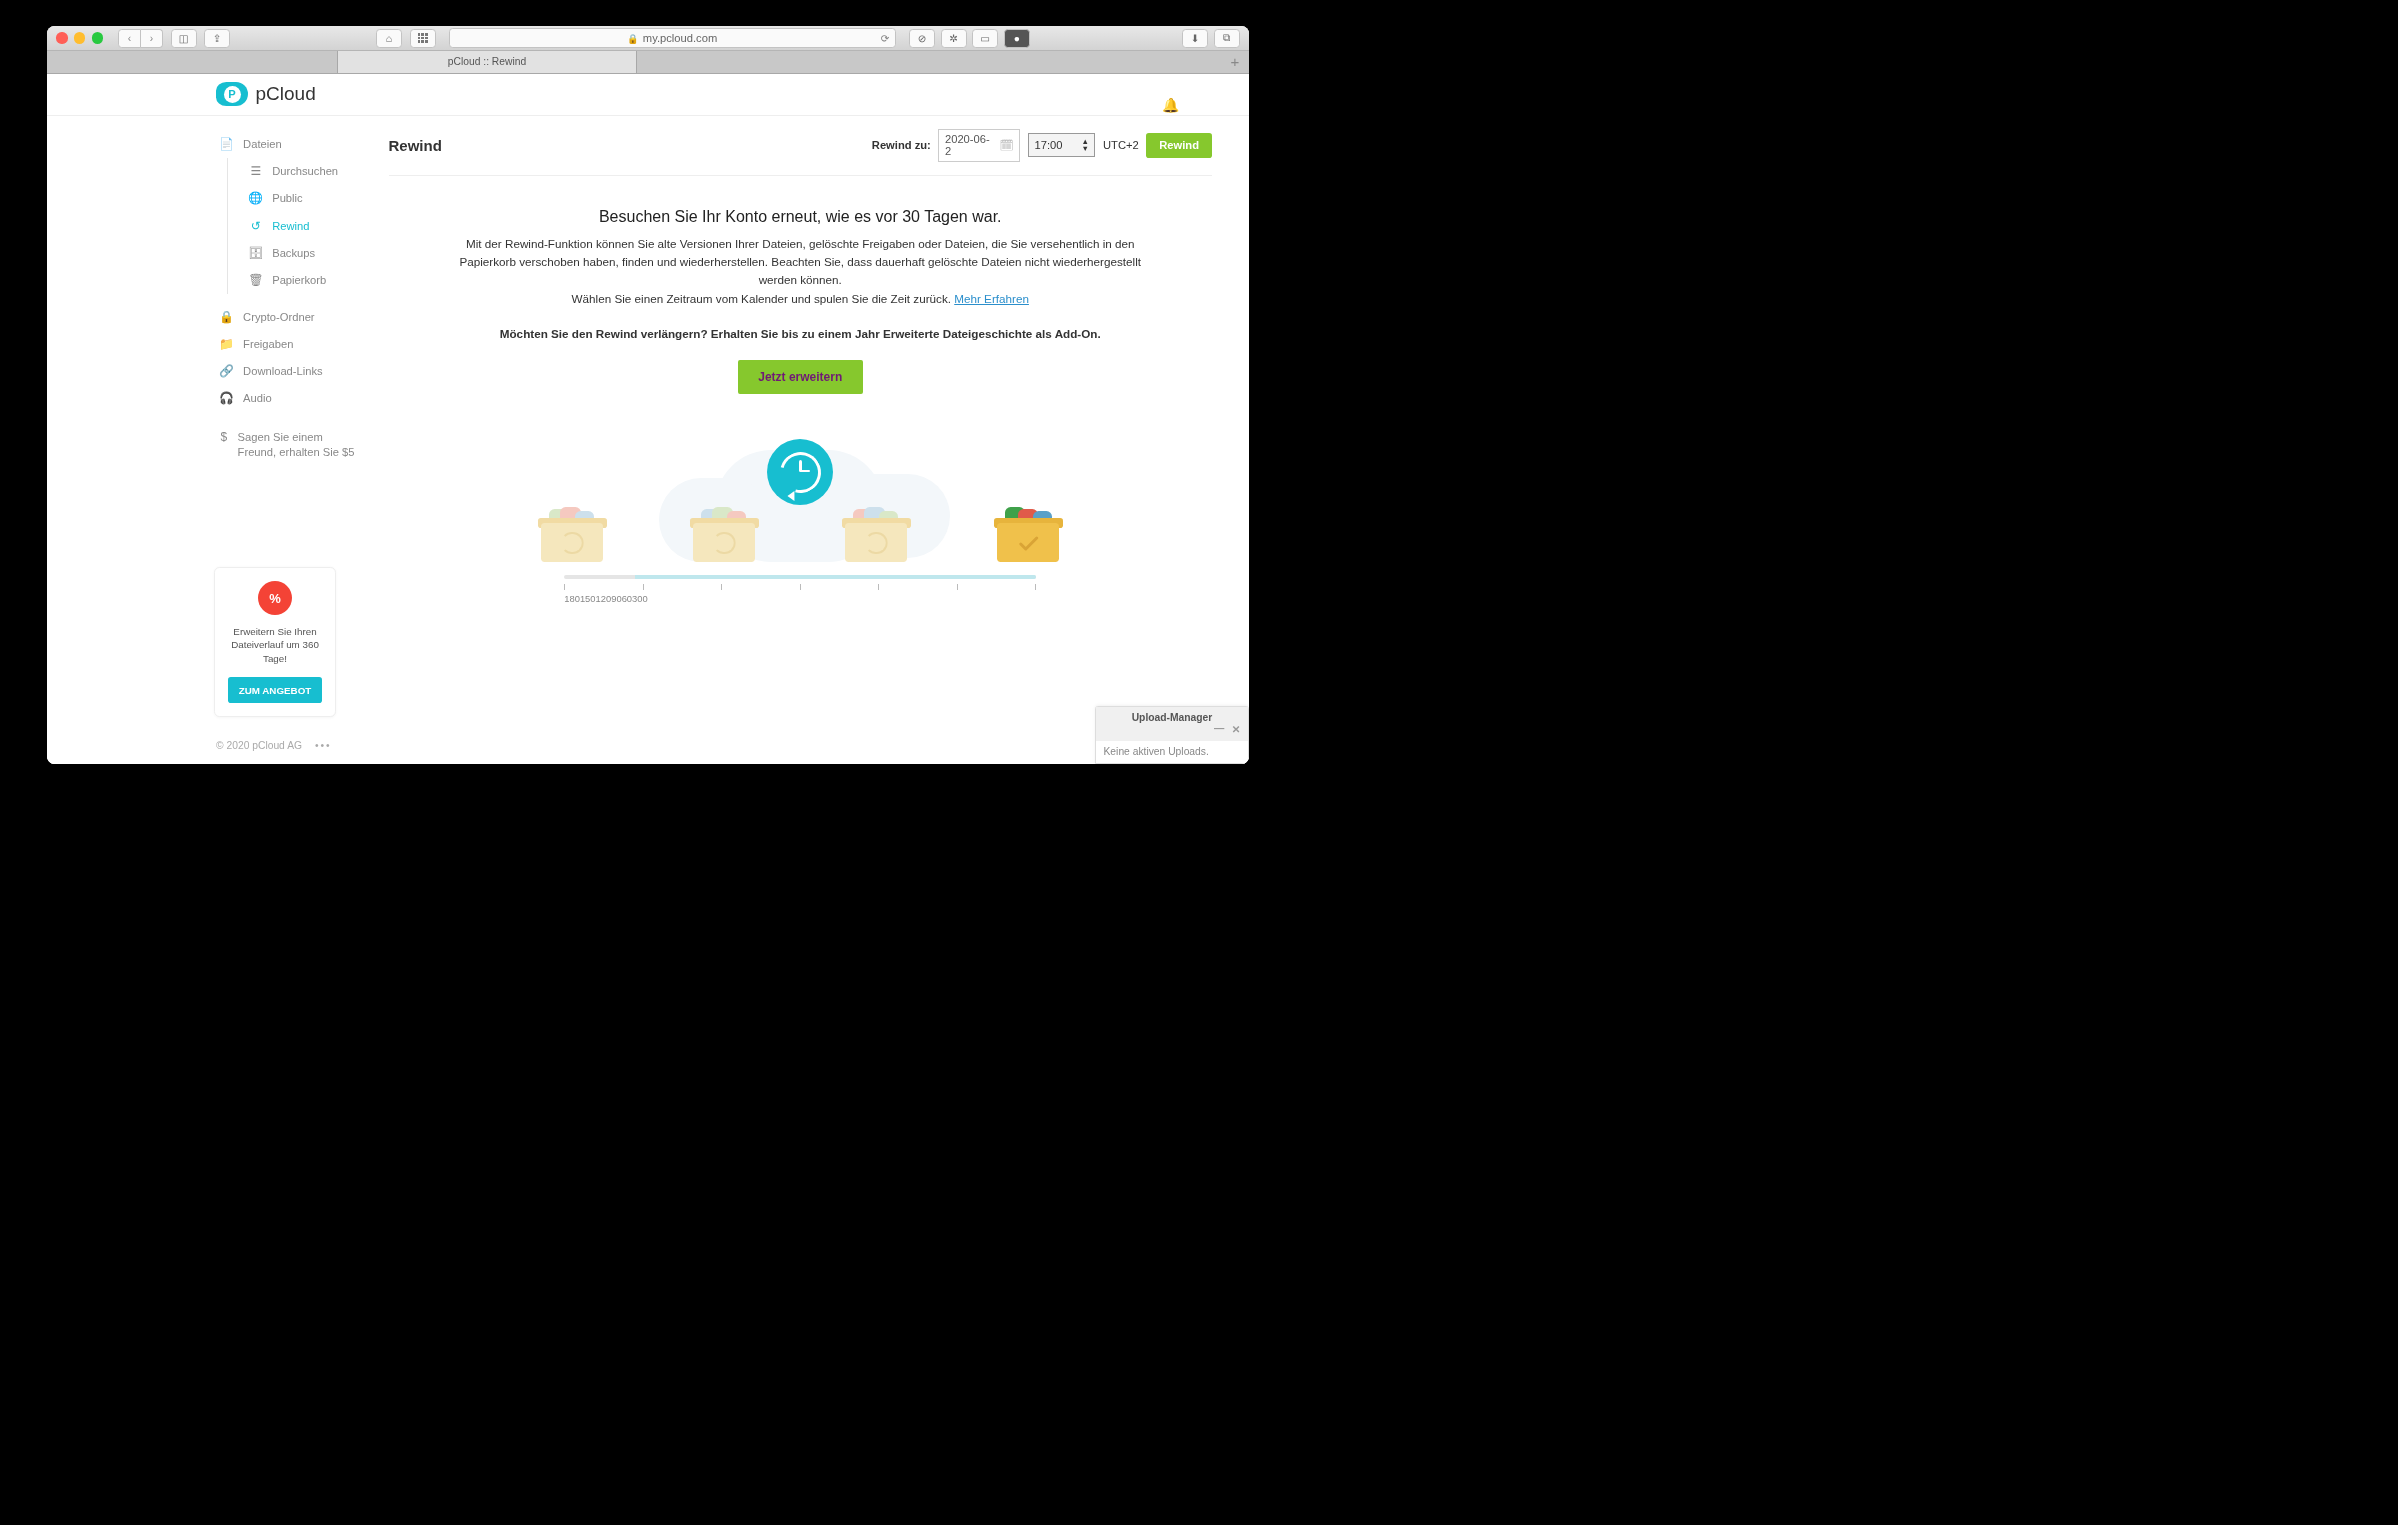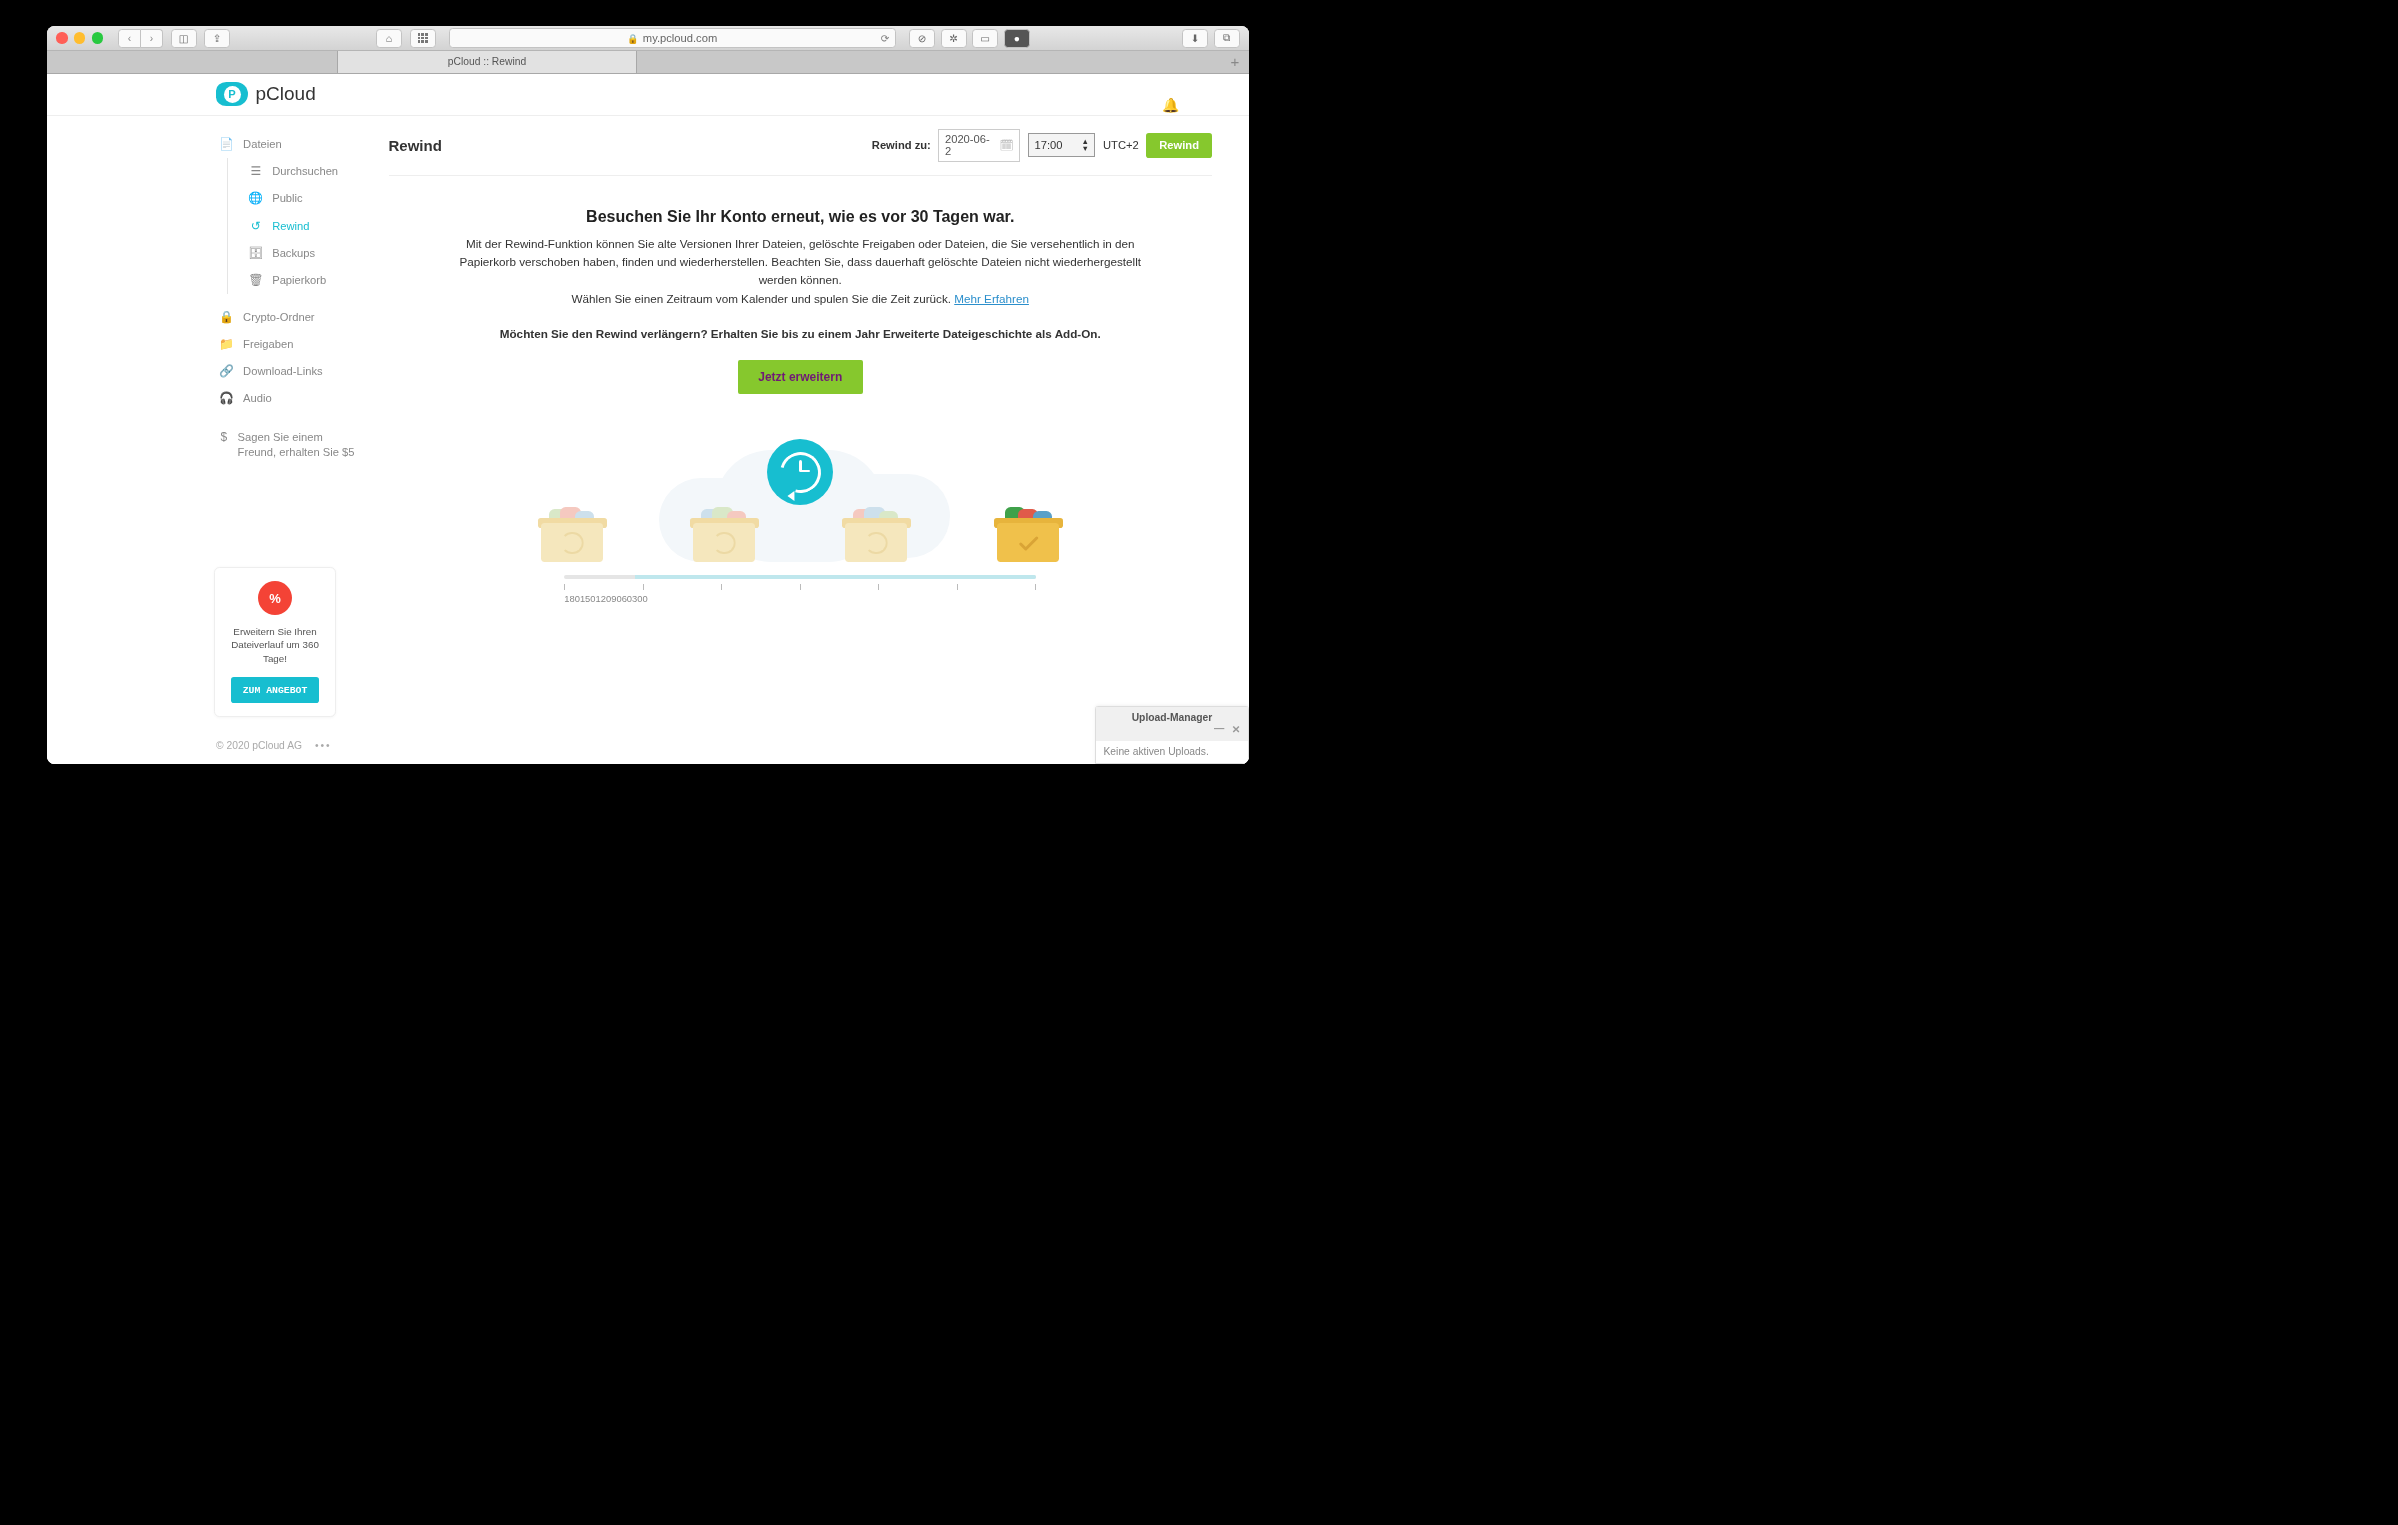--- a/index.html
+++ b/index.html
@@ -47,21 +47,21 @@
 .page-header { display: flex; align-items: center; }
 .page-title { font-size: 15px; font-weight: 700; color: #333; }
 .rewind-controls { margin-left: auto; display: flex; align-items: center; gap: 7.5px; font-size: 11.2px; color: #333; }
 .rewind-label { font-weight: 700; }
 .date-input { border: 0.9px solid #ccc; padding: 3.7px 5.6px; font-size: 11.2px; width: 82px; display:flex; align-items:center; gap:3.7px; color:#555; }
 .time-input { border: 0.9px solid #999; padding: 3.7px 5.6px; font-size: 11.2px; background:#f4f4f4; display:flex; align-items:center; gap:19px; }
 .tz { font-size: 11.2px; color: #333; }
 .rewind-btn { background: #86c82d; color: #fff; font-weight: 700; font-size: 11.2px; padding: 6.6px 13px; border: none; border-radius: 2.8px; cursor: pointer; }
 .divider { height: 0.9px; background: #eee; margin-top: 13px; }
 .hero { text-align: center; margin-top: 32px; }
-.hero h2 { font-size: 16px; font-weight: 700; color: #222; }
+.hero h2 { font-size: 16px; font-weight: 400; color: #222; }
 .hero p { font-size: 11.7px; color: #333; line-height: 1.55; margin-top: 9.4px; max-width: 703px; margin-left: auto; margin-right: auto; }
 .hero a { color: #2b8fcc; text-decoration: underline; }
 .hero .sub2 { font-weight: 700; margin-top: 17px; font-size: 11.7px; }
 .extend-btn { background: #86c82d; color: #701a75; font-weight: 700; font-size: 12px; padding: 10.3px 20.6px; border: none; border-radius: 1.9px; margin-top: 17px; cursor: pointer; }
 .illustration { margin-top: 28px; display: flex; flex-direction: column; align-items: center; position: relative; }
 .cloud-bg { position: absolute; width: 394px; height: 150px; top: 0; left: 50%; transform: translateX(-50%); }
 .cloud-shape { position:absolute; background:#f3f7fa; border-radius: 75px; }
 .rewind-circle { width: 66px; height: 66px; background: #17bed0; border-radius: 50%; display: flex; align-items: center; justify-content: center; position: relative; z-index: 2; margin-top: 17px; }
 .rewind-circle-inner { width: 41px; height: 41px; border: 3.7px solid #fff; border-radius: 50%; border-left-color: transparent; transform: rotate(-30deg); position: relative; }
 .rewind-circle-inner::after { content:""; position:absolute; width:0;height:0; border-top:5.6px solid transparent; border-bottom:5.6px solid transparent; border-right:7.5px solid #fff; left:-5.6px; top:28px; transform: rotate(30deg);}
@@ -84,21 +84,21 @@
 .timeline { width: 472px; margin-top: 13px; position:relative; z-index:2; }
 .tl-bar { height: 3.7px; background: #e5e5e5; border-radius: 1.9px; position: relative; overflow:hidden; }
 .tl-fill { position:absolute; right:0; top:0; height:100%; width: 85%; background: #bfe7ed; }
 .tl-ticks { display:flex; justify-content: space-between; margin-top:5.6px; }
 .tl-tick { width:0.9px; height:5.6px; background:#bbb; }
 .tl-labels { display:flex; justify-content: flex-start; margin-top:3.7px; font-size:9.4px; color:#888; }
 .promo-card { position: absolute; left: 167px; bottom: 47px; width: 122px; background: #fff; border: 0.9px solid #eee; border-radius: 5.6px; padding: 13px 9.4px; text-align: center; box-shadow: 0 0.9px 2.8px rgba(0,0,0,0.04); }
 .promo-badge { width: 34px; height: 34px; background: #f44336; border-radius: 50%; margin: 0 auto 9.4px; display:flex; align-items:center; justify-content:center; color:#fff; font-weight:700; font-size:13px; position:relative; }
 .promo-badge::before { content:""; position:absolute; inset:-1.9px; border-radius:50%; background: radial-gradient(circle, transparent 15px, #f44336 15px); -webkit-mask: repeating-conic-gradient(#000 0 18deg, transparent 18deg 36deg); z-index:-1; }
 .promo-text { font-size: 9.8px; color: #555; line-height:1.4; }
-.promo-btn { background: #17bed0; color: #fff; font-weight:700; font-size:9.8px; border:none; padding: 7.5px 11.2px; border-radius:2.8px; margin-top:11.2px; cursor:pointer;font-family:Liberation Mono, monospace; }
+.promo-btn { background: #17bed0; color: #fff; font-weight:700; font-size:9.8px; border:none; padding: 7.5px 11.2px; border-radius:2.8px; margin-top:11.2px; cursor:pointer; }
 .footer { position:absolute; left:169px; bottom:13px; font-size:10.3px; color:#aaa; display:flex; align-items:center; gap:13px; }
 .footer-dots { letter-spacing:1.9px; cursor:pointer; }
 .upload-mgr { position:absolute; right:0; bottom:0; width:154px; background:#fff; border:0.9px solid #ddd; border-radius:2.8px 2.8px 0 0; font-size:10.3px; box-shadow:0 -0.9px 3.7px rgba(0,0,0,0.06); }
 .um-head { background:#f0f0f0; padding:5.6px 7.5px; display:flex; align-items:center; font-weight:600; color:#555;flex-direction:column; }
 .um-head-actions { margin-left:auto; display:flex; gap:7.5px; color:#999; }
 .um-body { padding:5.6px 7.5px; color:#888; }
 .grid-icon { display:inline-grid; grid-template-columns:repeat(3,2.8px); grid-template-rows:repeat(3,2.8px); gap:0.9px; }
 .grid-icon span { background:#777; }
 </style>
 </head>

